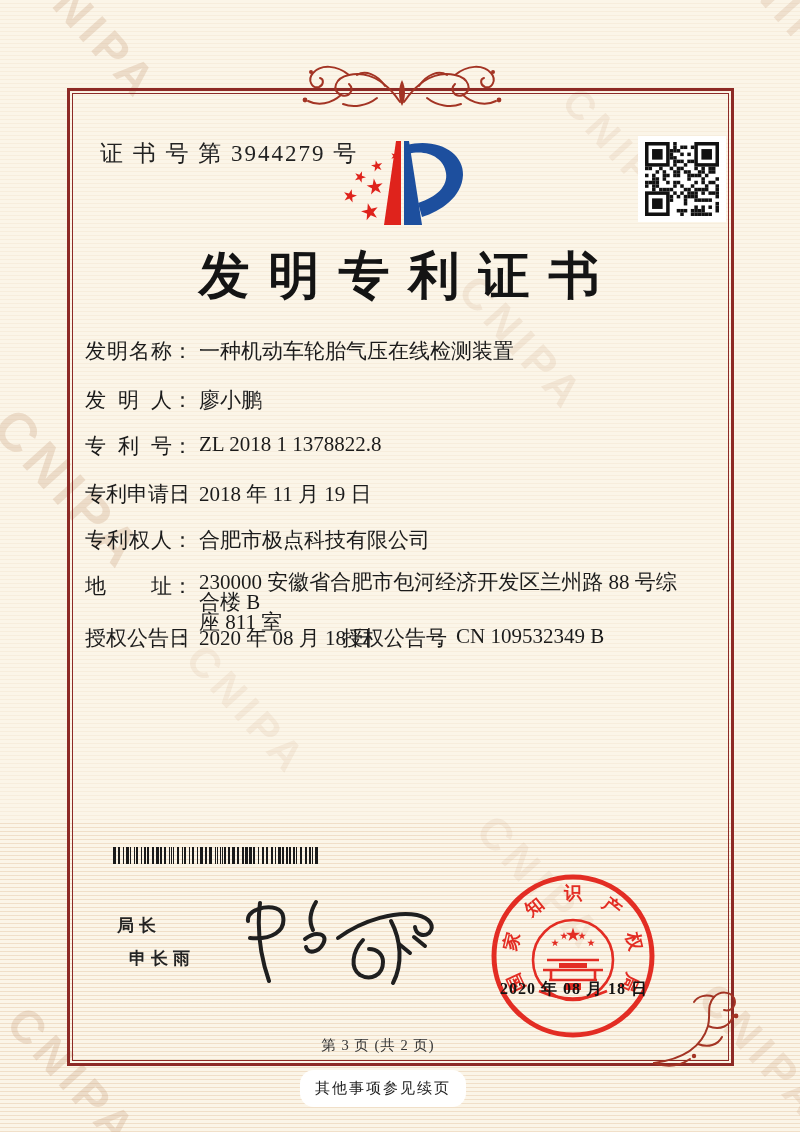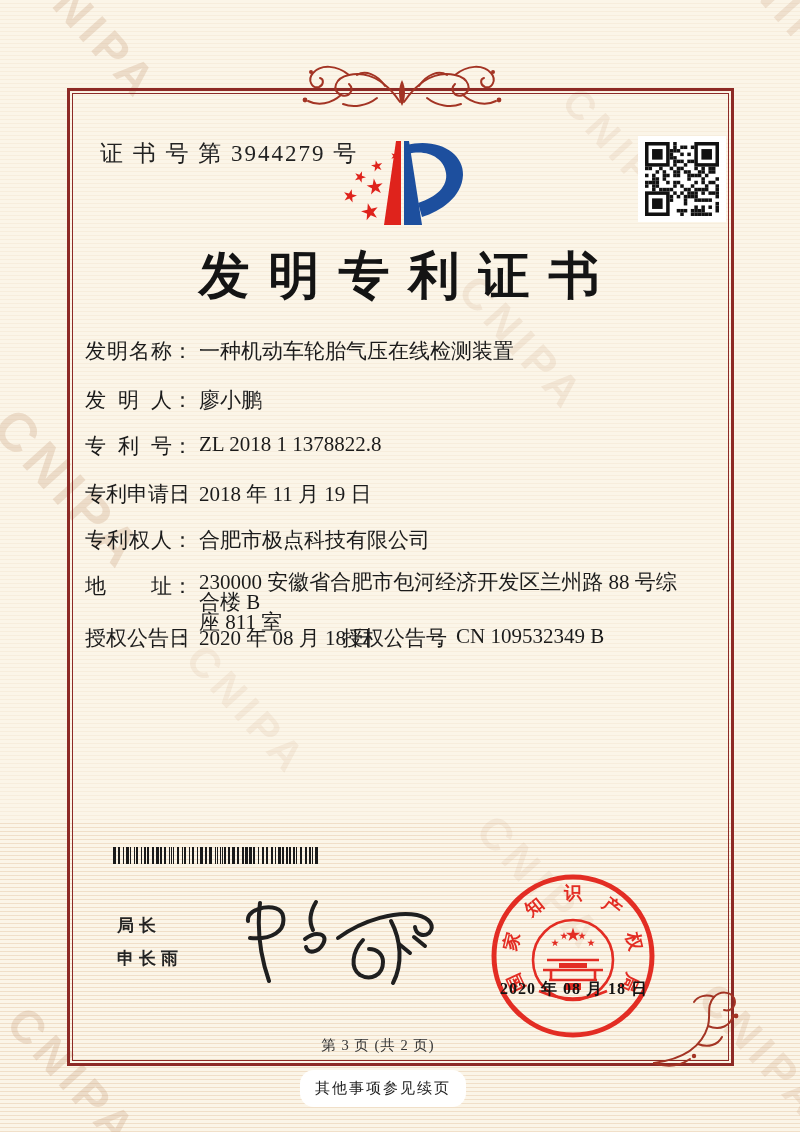--- a/index.html
+++ b/index.html
@@ -51,21 +51,21 @@
     font-size:17px;line-height:23.5px;text-align:justify;color:#222;
   }
   .notice p{margin:0;text-indent:2em;}
   .notice p + p{margin-top:6px;}
   .barcode{position:absolute;left:113px;top:847px;width:205px;height:17px;}
   .sig-role,.sig-name{
     position:absolute;left:117px;font-size:17px;letter-spacing:5px;
     font-family:"Liberation Sans","DejaVu Sans",sans-serif;font-weight:600;color:#232323;text-align:center;
   }
   .sig-role{top:914px;}
-  .sig-name{top:947px;}
+  .sig-name{top:947px;margin-left:12px;}
   .sig-script{position:absolute;left:238px;top:893px;width:222px;height:97px;}
   .seal{position:absolute;left:489px;top:872px;width:168px;height:168px;opacity:0.95;}
   .seal-date{
     position:absolute;left:482px;top:979px;width:184px;text-align:center;
     font-size:16px;font-weight:700;color:#141414;letter-spacing:1px;
   }
   .page-info{
     position:absolute;left:0;top:1036px;width:756px;text-align:center;
     font-size:14.5px;color:#333;letter-spacing:1px;
   }

